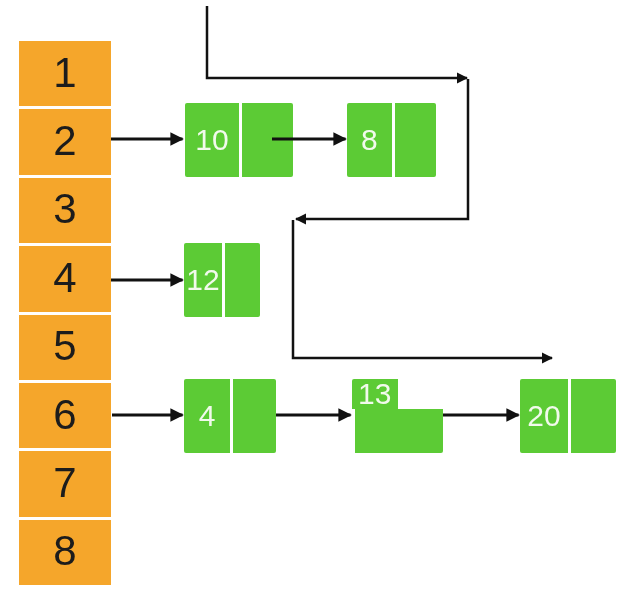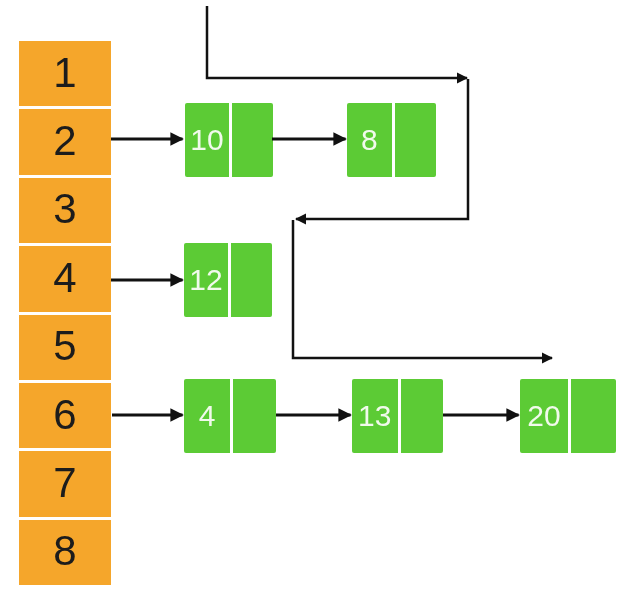--- a/index.html
+++ b/index.html
@@ -33,25 +33,25 @@
   
   .node{
     position:absolute;height:74px;display:flex;border-radius:2px;overflow:hidden;
   }
   .seg{background:var(--node-fill);}
   .seg-data{
     width:50%;display:flex;align-items:center;justify-content:center;
   }
   .seg-next{flex:1;margin-left:3px;}
   .seg-data span{font-size:30px;line-height:1;color:var(--node-text);}
-  .n10{left:185px;top:103px;width:88px;}
+  .n10{left:185px;top:103px;width:108px;}
   .n8 {left:347px;top:103px;width:89px;}
-  .n12{left:184px;top:243px;width:88px;}
+  .n12{left:184px;top:243px;width:76px;}
   .n4 {left:184px;top:379px;width:92px;}
-  .n13{left:352px;top:379px;width:91px;}
+  .n13{left:352px;top:379px;width:91px;flex-direction:column;}
   .n20{left:520px;top:379px;width:96px;}
   
   svg.arrows{position:absolute;left:0;top:0;z-index:3;pointer-events:none;}
   svg.arrows line, svg.arrows polyline{stroke:var(--arrow);fill:none;}
   svg.arrows .shaft{stroke-width:3;}
   svg.arrows .elbow{stroke-width:2.5;stroke-linejoin:miter;}
   #ah path{fill:var(--arrow);}
 </style>
 </head>
 <body>

